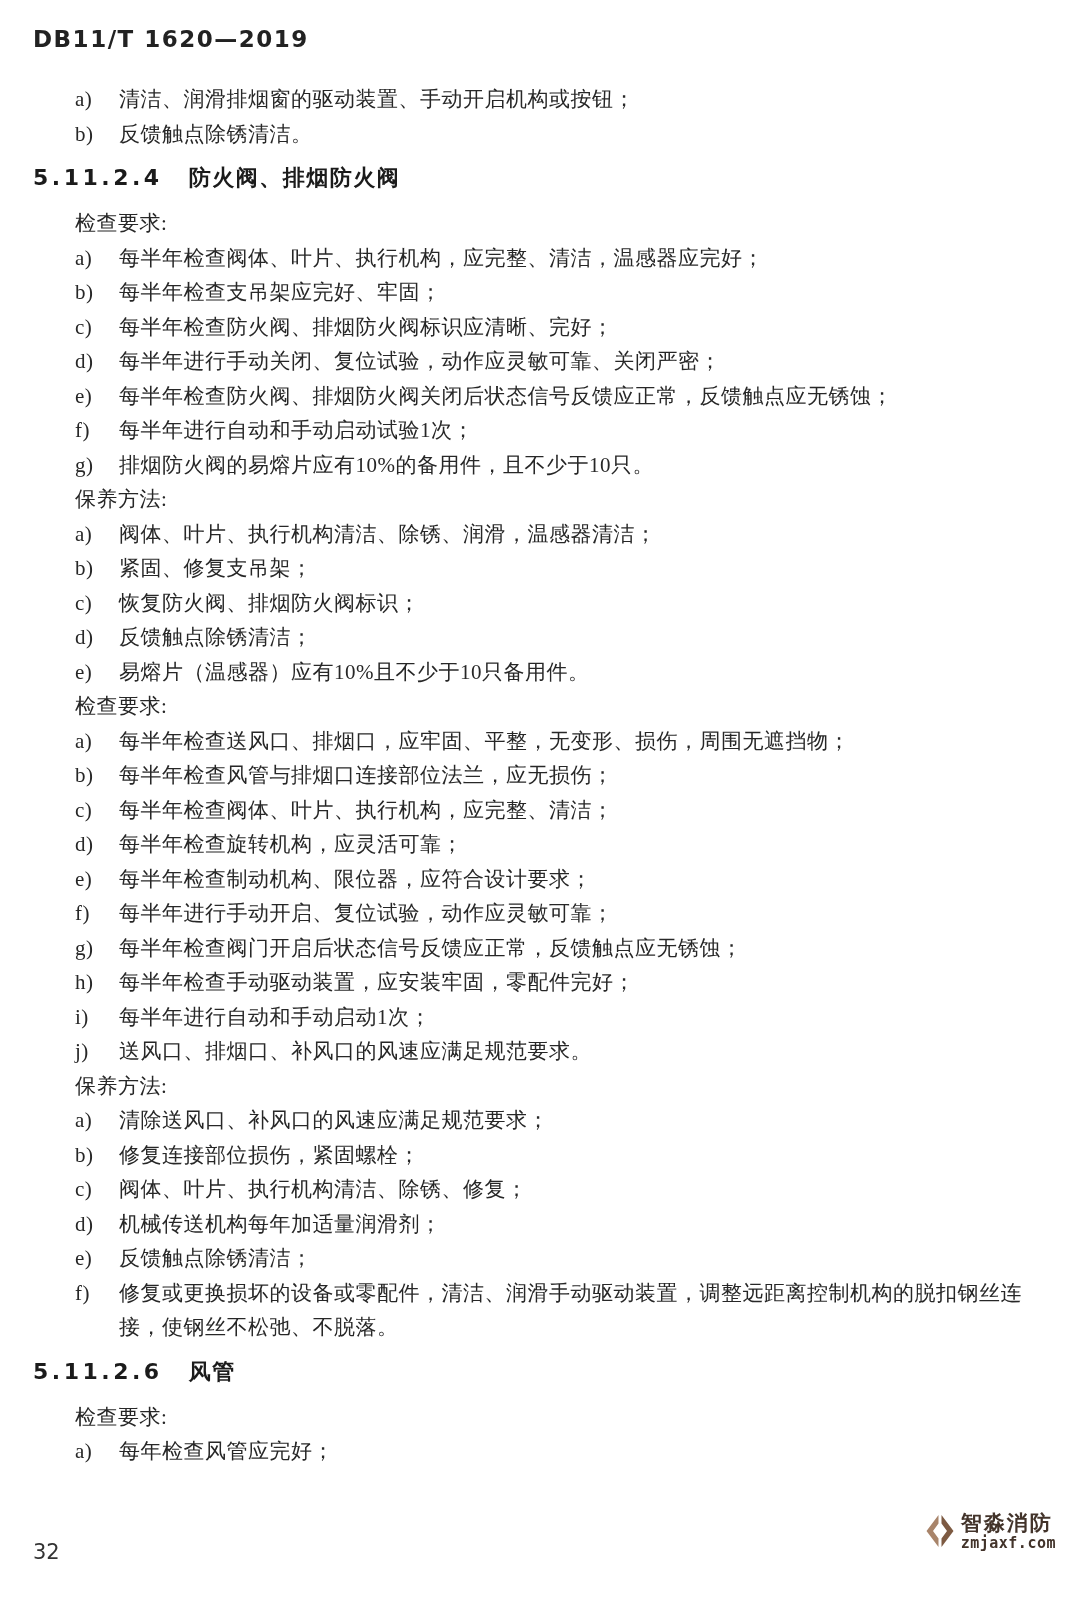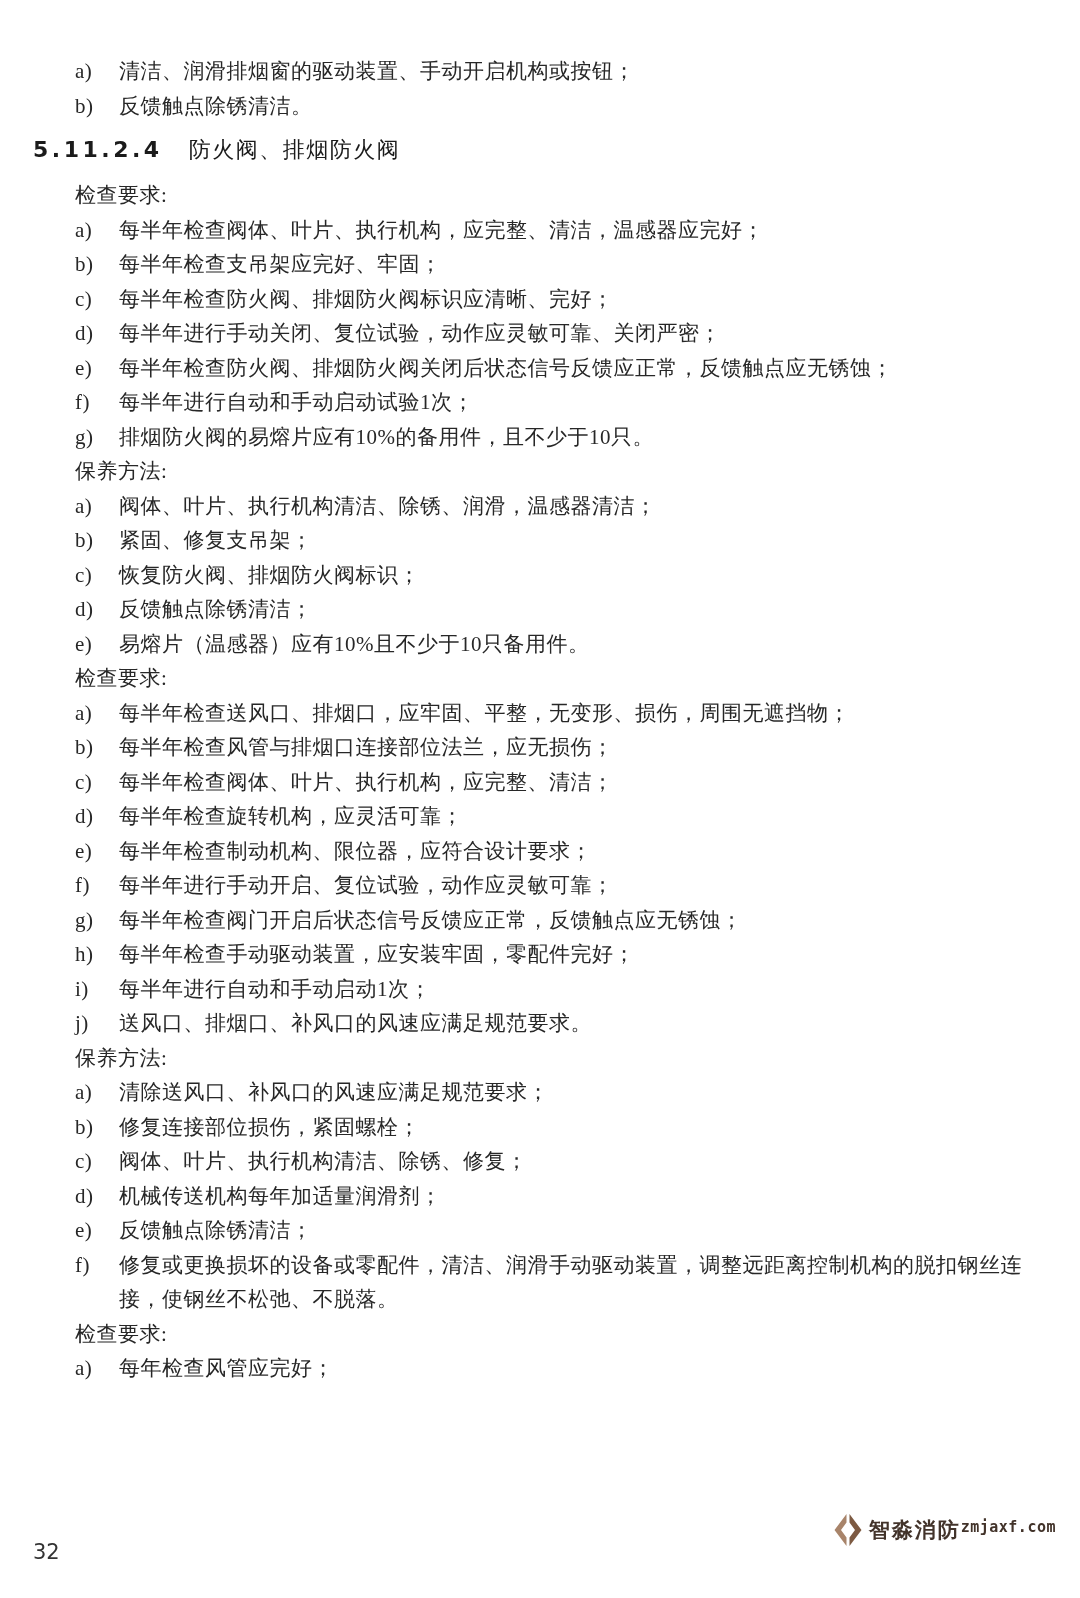--- a/index.html
+++ b/index.html
@@ -31,52 +31,53 @@
     font-size:21px;line-height:34.5px;letter-spacing:.5px;
     margin-left:42px;
   }
   .section-heading{
     font-family:"DejaVu Sans","Liberation Sans",sans-serif;
     display:flex;align-items:baseline;
     font-size:22px;line-height:27px;
     margin:13px 0 15px 0;color:#1b1b1b;
   }
   .section-number{font-weight:600;letter-spacing:3.5px;margin-right:26px;}
-  .section-title{font-weight:400;letter-spacing:1.5px;}
+  .section-title{font-weight:700;letter-spacing:1.5px;}
   .page-number{
     position:absolute;left:33px;top:1540px;
     font-family:"DejaVu Sans","Liberation Sans",sans-serif;
     font-size:21px;color:#333;
   }
   .watermark{
     position:absolute;right:24px;top:1512px;
     display:flex;flex-direction:column;align-items:flex-end;
   }
   .wm-brand{
     display:flex;align-items:center;gap:9px;
     font-family:"DejaVu Sans","Liberation Sans",sans-serif;
     font-weight:700;font-size:28px;letter-spacing:3px;
     color:#dad6d0;line-height:1;
   }
   .logo{display:flex;align-items:center;gap:6px;margin-top:0px;}
-  .logo-texts{display:flex;flex-direction:row;align-items:flex-start;line-height:1.08;}
+  .logo-texts{display:flex;flex-direction:column;align-items:flex-start;line-height:1.08;}
   .logo-title{
     font-family:"DejaVu Sans","Liberation Sans",sans-serif;
     font-size:21px;font-weight:700;letter-spacing:2px;color:#42332a;
   }
   .logo-domain{
     font-family:"DejaVu Sans Mono","Liberation Mono",monospace;
     font-size:15px;font-weight:700;letter-spacing:.5px;color:#42332a;
   }
 </style>
 </head>
 <body>
 
 <div class="page">
 
+  <div class="doc-header">DB11/T 1620—2019</div>
 
   <div class="content">
       <div class="item">
         <span class="label">a)</span>
         <span class="text">清洁、润滑排烟窗的驱动装置、手动开启机构或按钮；</span>
       </div>
       <div class="item">
         <span class="label">b)</span>
         <span class="text">反馈触点除锈清洁。</span>
       </div>
@@ -192,20 +193,24 @@
         <span class="label">d)</span>
         <span class="text">机械传送机构每年加适量润滑剂；</span>
       </div>
       <div class="item">
         <span class="label">e)</span>
         <span class="text">反馈触点除锈清洁；</span>
       </div>
       <div class="item">
         <span class="label">f)</span>
         <span class="text">修复或更换损坏的设备或零配件，清洁、润滑手动驱动装置，调整远距离控制机构的脱扣钢丝连接，使钢丝不松弛、不脱落。</span>
+      </div>
+      <div class="section-heading">
+        <span class="section-number">5.11.2.6</span>
+        <span class="section-title">风管</span>
       </div>
       <div class="block-heading">检查要求:</div>
       <div class="item">
         <span class="label">a)</span>
         <span class="text">每年检查风管应完好；</span>
       </div>
     </div>
 
   <div class="page-number">32</div>
 

